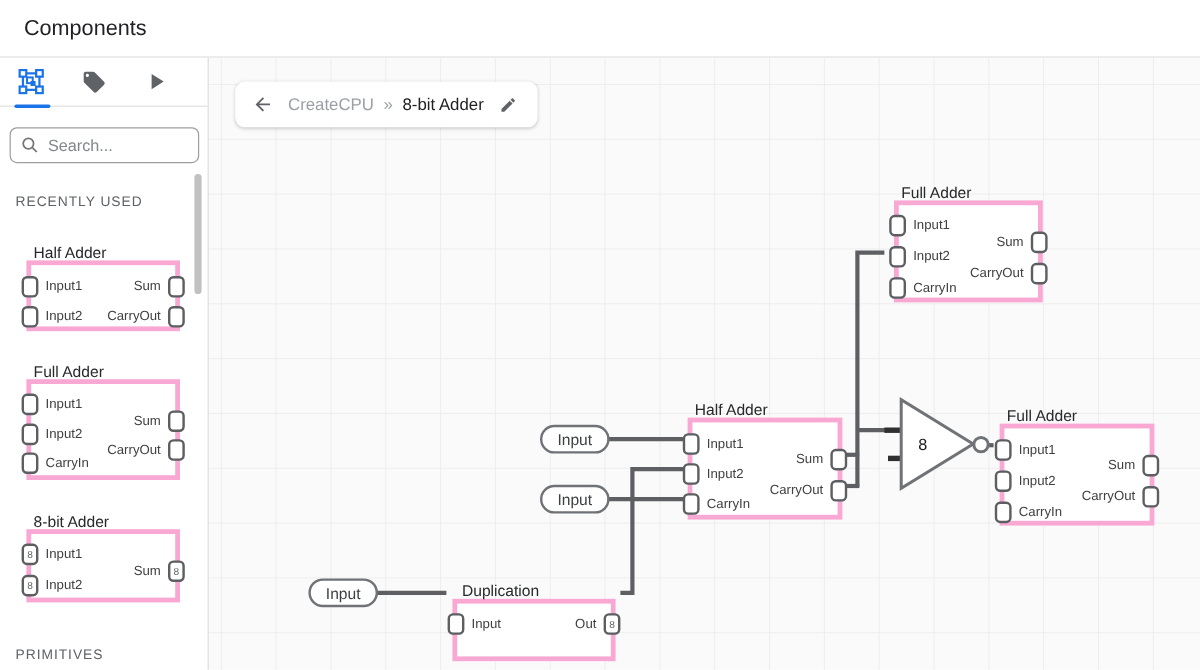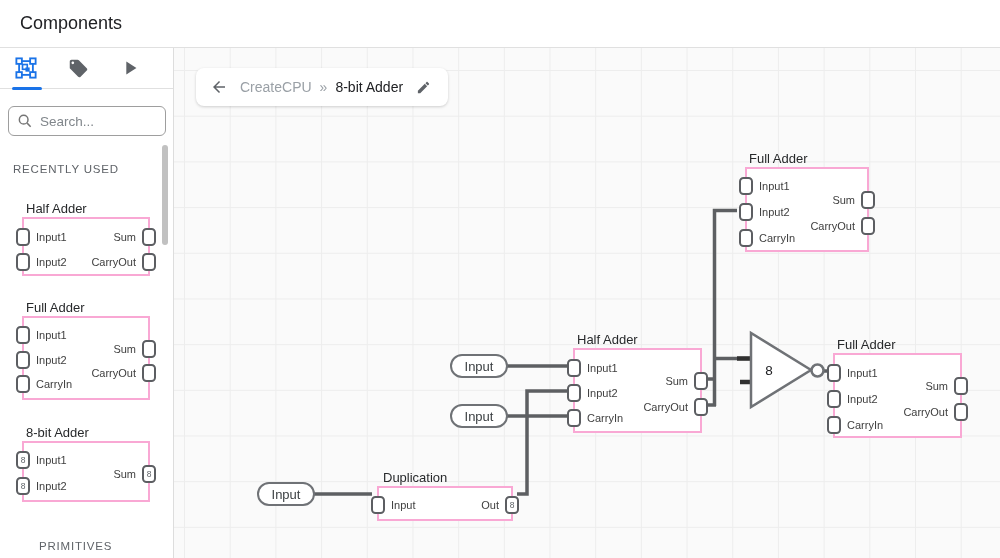--- a/index.html
+++ b/index.html
@@ -38,21 +38,21 @@
 
   #breadcrumb { position:absolute; left:196px; top:68px; width:252px; height:38px; background:#fff;
     border-radius:8px; box-shadow:0 1px 3px rgba(0,0,0,.18); z-index:3;
     display:flex; align-items:center; padding:0 14px; }
   #breadcrumb .crumb-parent { font-size:14px; color:#9aa0a6; margin-left:12px; }
   #breadcrumb .crumb-sep { font-size:14px; color:#9aa0a6; margin:0 8px; }
   #breadcrumb .crumb-current { font-size:14px; color:#202124; font-weight:500; }
   #breadcrumb .crumb-edit { margin-left:13px; display:flex; }
 
   
-  .comp { position:absolute; background:#fff; border:2px solid #f9a8d4; z-index:2; }
+  .comp { position:absolute; background:#fff; border:4px solid #f9a8d4; z-index:2; }
   .ctitle { position:absolute; top:-18px; left:2px; font-size:13px; color:#27292b; white-space:nowrap; }
   .port { position:absolute; width:14px; height:18px; background:#fff; border:2px solid #5c5e62;
           border-radius:4.5px; display:flex; align-items:center; justify-content:center;
           font-size:8.5px; color:#5f6368; line-height:1; }
   .pL { left:-8px; } .pR { right:-8px; }
   .lbl { position:absolute; font-size:11px; color:#404040; line-height:18px; white-space:nowrap; }
   .lblL { left:12px; } .lblR { right:12px; text-align:right; }
 
   .pill { position:absolute; width:58px; height:24px; border:2px solid #6f7276; border-radius:12px;
           background:#fff; display:flex; align-items:center; justify-content:center;
@@ -120,21 +120,21 @@
   <div id="searchbox">
     <svg width="16" height="16" viewBox="0 0 24 24">
       <circle cx="10" cy="10" r="6.5" fill="none" stroke="#757575" stroke-width="2.2"></circle>
       <line x1="15.2" y1="15.2" x2="20.5" y2="20.5" stroke="#757575" stroke-width="2.2"></line>
     </svg>
     <input type="text" placeholder="Search..." style="">
   </div>
 
   <div class="section-label" style="top:115px;text-align:center;">RECENTLY USED</div>
 
-  <div class="section-label" style="top:492px;margin-left:26px;">PRIMITIVES</div>
+  <div class="section-label" style="top:492px;">PRIMITIVES</div>
 
   <div id="scroll-thumb"></div>
 </div>
 
 <div class="comp" style="left:22px; top:217px; width:128px; height:59px; z-index:4;">
   <div class="ctitle">Half Adder</div>
   <div class="port pL" style="top:9px;"></div>
   <div class="port pL" style="top:34px;"></div>
   <div class="port pR" style="top:9px;"></div>
   <div class="port pR" style="top:34px;"></div>
@@ -233,21 +233,21 @@
   <div class="port pL" style="top:61px;"></div>
   <div class="port pR" style="top:22px;"></div>
   <div class="port pR" style="top:48px;"></div>
   <div class="lbl lblL" style="top:9px;">Input1</div>
   <div class="lbl lblL" style="top:35px;">Input2</div>
   <div class="lbl lblL" style="top:61px;">CarryIn</div>
   <div class="lbl lblR" style="top:22px;">Sum</div>
   <div class="lbl lblR" style="top:48px;">CarryOut</div>
 </div>
 
-<div class="comp" style="left:377px; top:486px; width:136px; height:35px;">
+<div class="comp" style="left:377px; top:499px; width:136px; height:52px;">
   <div class="ctitle" style="left:4px;">Duplication</div>
   <div class="port pL" style="top:8px;"></div>
   <div class="port pR" style="top:8px;">
       <span>8</span>
     </div>
   <div class="lbl lblL" style="top:8px;">Input</div>
   <div class="lbl lblR" style="top:8px;">Out</div>
 </div>
 
 </body></html>

